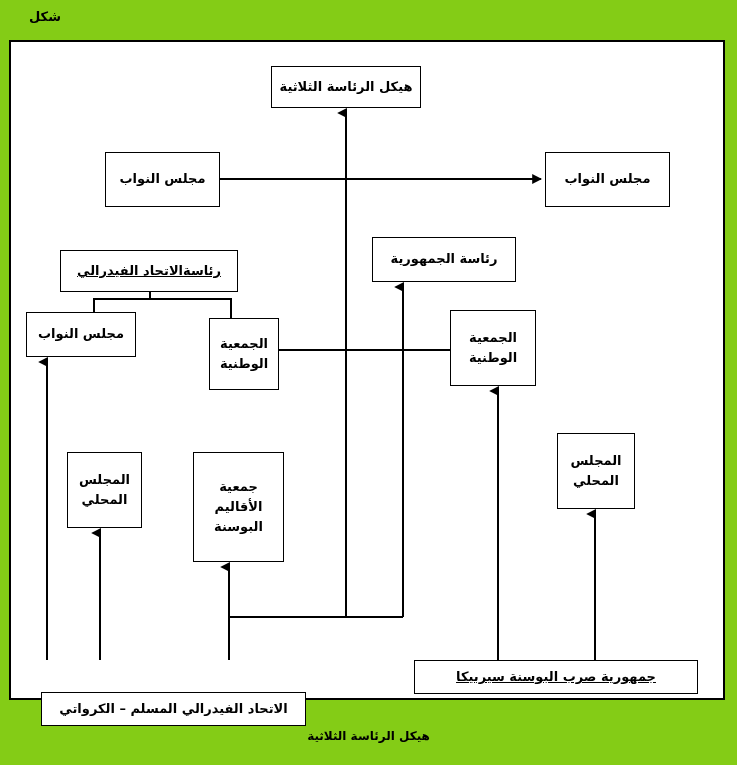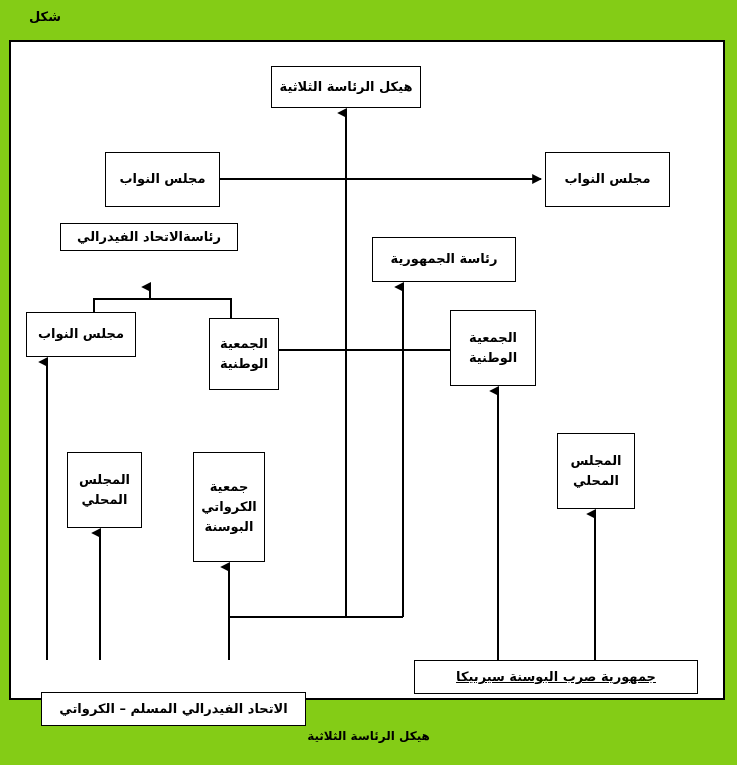--- a/index.html
+++ b/index.html
@@ -135,44 +135,44 @@
   <div id="nodes">
       <div class="node" style="left: 271px; top: 66px; width: 150px; height: 42px;">
         <span class="line">هيكل الرئاسة الثلاثية</span>
       </div>
       <div class="node" style="left: 105px; top: 152px; width: 115px; height: 55px;">
         <span class="line">مجلس النواب</span>
       </div>
       <div class="node" style="left: 545px; top: 152px; width: 125px; height: 55px;">
         <span class="line">مجلس النواب</span>
       </div>
-      <div class="node" style="left: 60px; top: 223px; width: 178px; height: 28px;">
+      <div class="node" style="left: 60px; top: 250px; width: 178px; height: 42px; text-decoration: underline;">
         <span class="line">رئاسةالاتحاد الفيدرالي</span>
       </div>
       <div class="node" style="left: 372px; top: 237px; width: 144px; height: 45px;">
         <span class="line">رئاسة الجمهورية</span>
       </div>
       <div class="node" style="left: 26px; top: 312px; width: 110px; height: 45px;">
         <span class="line">مجلس النواب</span>
       </div>
       <div class="node" style="left: 209px; top: 318px; width: 70px; height: 72px;">
         <span class="line">الجمعية</span>
         <span class="line">الوطنية</span>
       </div>
       <div class="node" style="left: 450px; top: 310px; width: 86px; height: 76px;">
         <span class="line">الجمعية</span>
         <span class="line">الوطنية</span>
       </div>
       <div class="node" style="left: 67px; top: 452px; width: 75px; height: 76px;">
         <span class="line">المجلس</span>
         <span class="line">المحلي</span>
       </div>
-      <div class="node" style="left: 193px; top: 452px; width: 72px; height: 110px;">
+      <div class="node" style="left: 193px; top: 452px; width: 91px; height: 110px;">
         <span class="line">جمعية</span>
-        <span class="line">الكرواتي</span>
+        <span class="line">الأقاليم</span>
         <span class="line">البوسنة</span>
       </div>
       <div class="node" style="left: 557px; top: 433px; width: 78px; height: 76px;">
         <span class="line">المجلس</span>
         <span class="line">المحلي</span>
       </div>
       <div class="node" style="left: 41px; top: 660px; width: 265px; height: 34px; margin-top: 32px;">
         <span class="line">الاتحاد الفيدرالي المسلم – الكرواتي</span>
       </div>
       <div class="node" style="left: 414px; top: 660px; width: 284px; height: 34px; text-decoration: underline;">

